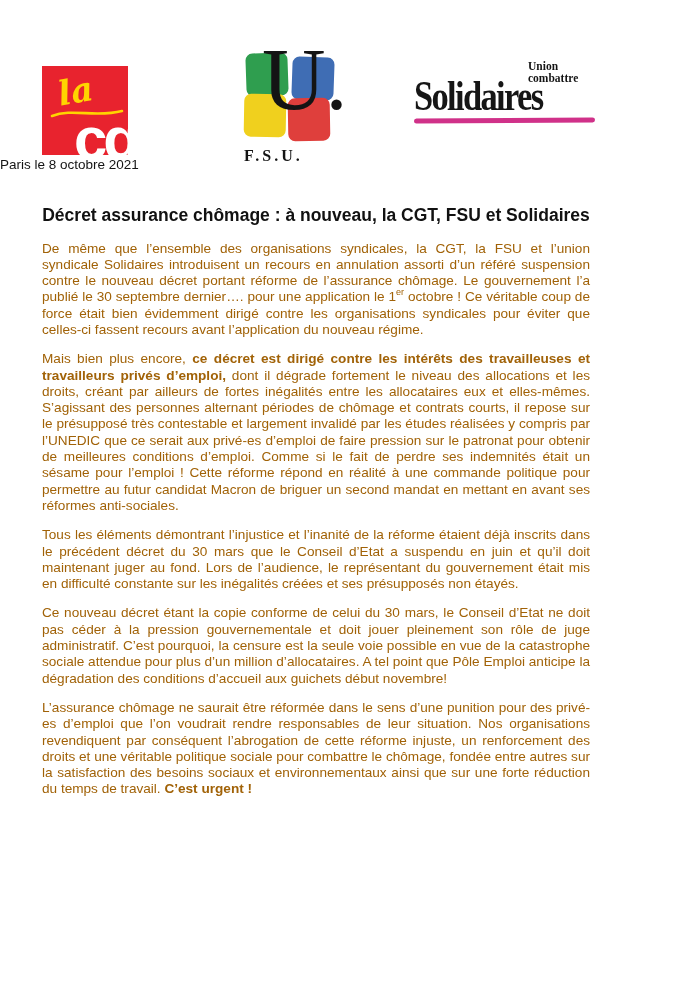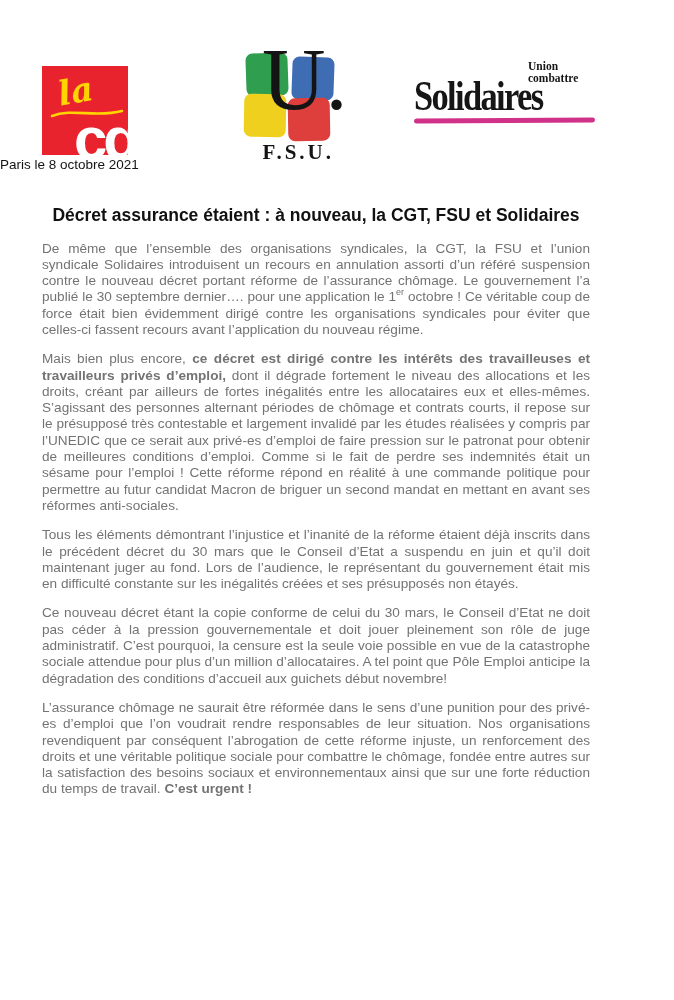--- a/index.html
+++ b/index.html
@@ -22,43 +22,43 @@
     font-weight:bold;font-size:60px;line-height:1;letter-spacing:-4px;color:#fff;margin-left:32px;}
 
   .fsu-logo{position:absolute;left:244px;top:53px;width:90px;height:112px;}
   .fsu-sq{position:absolute;width:42px;height:43px;border-radius:7px;}
   .fsu-sq-green{left:2px;top:0;background:var(--fsu-green,#2f9e4f);transform:rotate(-2deg);}
   .fsu-sq-blue{right:0;top:4px;background:var(--fsu-blue,#3f6db4);transform:rotate(2deg);}
   .fsu-sq-yellow{left:0;top:41px;background:var(--fsu-yellow,#f0d01e);transform:rotate(1deg);}
   .fsu-sq-red{right:4px;top:45px;background:var(--fsu-red,#df3f3c);transform:rotate(-1deg);}
   .fsu-u{position:absolute;left:18px;top:-17px;
     font-family:"Liberation Serif",serif;font-size:88px;line-height:1;color:#141414;}
-  .fsu-caption{position:absolute;left:0;bottom:0;width:100%;text-align:right;
-    font-family:"Liberation Serif",serif;font-weight:bold;font-size:21px;
+  .fsu-caption{position:absolute;left:0;bottom:0;width:100%;text-align:left;
+    font-family:"Liberation Serif",serif;font-weight:bold;font-size:16px;
     letter-spacing:3px;color:#141414;}
 
   .solidaires-logo{position:absolute;left:414px;top:58px;width:182px;height:70px;}
   .solidaires-sup{position:absolute;left:114px;top:2px;width:66px;
     font-family:"Liberation Serif",serif;font-weight:bold;font-size:11.5px;
     line-height:1.05;color:#141414;}
   .solidaires-word{position:absolute;left:0;top:16px;
     font-family:"Liberation Serif",serif;font-weight:bold;font-size:42px;line-height:1;
     letter-spacing:-2px;color:#161616;transform:scale(0.82,1.02);transform-origin:left top;}
   .solidaires-underline{position:absolute;left:0;top:60px;width:181px;height:5px;
     background:var(--solidaires-pink,#d03189);border-radius:3px;transform:rotate(-0.4deg);}
 
   .date-line{position:absolute;left:0;top:157px;width:590px;text-align:left;
     font-size:13.5px;color:#141414;}
 
   
   .content{position:absolute;left:42px;top:205px;width:548px;}
   .doc-title{font-weight:bold;font-size:17.5px;line-height:21.5px;
     text-align:center;margin:0 0 14px 0;color:#111;}
   .content p{margin:0 0 13px 0;font-size:13.6px;line-height:16.3px;
-    text-align:justify;color:#737373;}
+    text-align:justify;color:#a16207;}
   .content p b{font-weight:bold;}
   .content sup{font-size:9px;line-height:0;vertical-align:super;}
 </style>
 </head>
 <body>
 
 <div class="page">
 
   <div class="cgt-logo">
     <span class="cgt-la">la</span>
@@ -80,21 +80,21 @@
   <div class="solidaires-logo">
     <div class="solidaires-sup">Union combattre</div>
     <div class="solidaires-word">Solidaires</div>
     <div class="solidaires-underline"></div>
   </div>
 
   <div class="date-line">Paris le 8 octobre 2021</div>
 
   <div class="content">
     <div class="doc-title">
-      <span>Décret assurance étaient : à nouveau, la CGT, FSU et Solidaires</span><br>
+      <span>Décret assurance chômage : à nouveau, la CGT, FSU et Solidaires</span><br>
     </div>
 
     <p><span>De même que l’ensemble des organisations syndicales, la CGT, la FSU et l’union syndicale Solidaires introduisent un recours en annulation assorti d’un référé suspension contre le nouveau décret portant réforme de l’assurance chômage. Le gouvernement l’a publié le 30 septembre dernier…. pour une application le 1</span><sup>er</sup><span> octobre ! Ce véritable coup de force était bien évidemment dirigé contre les organisations syndicales pour éviter que celles-ci fassent recours avant l’application du nouveau régime.</span></p>
 
     <p><span>Mais bien plus encore, </span><b>ce décret est dirigé contre les intérêts des travailleuses et travailleurs privés d’emploi,</b><span> dont il dégrade fortement le niveau des allocations et les droits, créant par ailleurs de fortes inégalités entre les allocataires eux et elles-mêmes. S’agissant des personnes alternant périodes de chômage et contrats courts, il repose sur le présupposé très contestable et largement invalidé par les études réalisées y compris par l’UNEDIC que ce serait aux privé-es d’emploi de faire pression sur le patronat pour obtenir de meilleures conditions d’emploi. Comme si le fait de perdre ses indemnités était un sésame pour l’emploi ! Cette réforme répond en réalité à une commande politique pour permettre au futur candidat Macron de briguer un second mandat en mettant en avant ses réformes anti-sociales.</span></p>
 
     <p><span>Tous les éléments démontrant l’injustice et l’inanité de la réforme étaient déjà inscrits dans le précédent décret du 30 mars que le Conseil d’Etat a suspendu en juin et qu’il doit maintenant juger au fond. Lors de l’audience, le représentant du gouvernement était mis en difficulté constante sur les inégalités créées et ses présupposés non étayés.</span></p>
 
 
     <p><span>Ce nouveau décret étant la copie conforme de celui du 30 mars, le Conseil d’Etat ne doit pas céder à la pression gouvernementale et doit jouer pleinement son rôle de juge administratif. C’est pourquoi, la censure est la seule voie possible en vue de la catastrophe sociale attendue pour plus d’un million d’allocataires. A tel point que Pôle Emploi anticipe la dégradation des conditions d’accueil aux guichets début novembre!</span></p>

